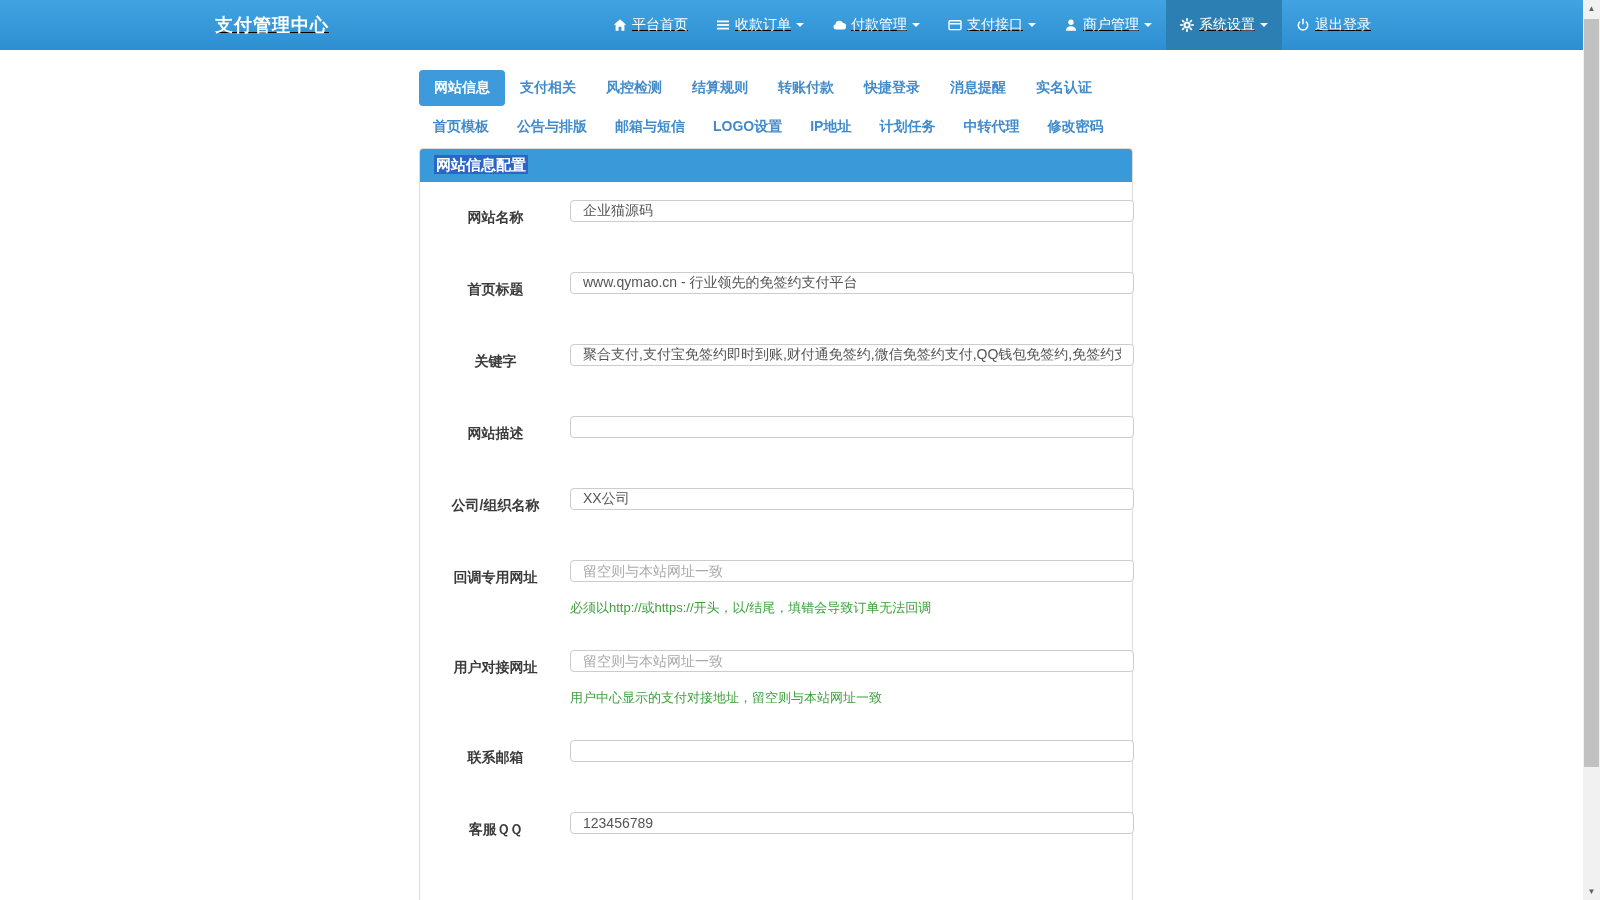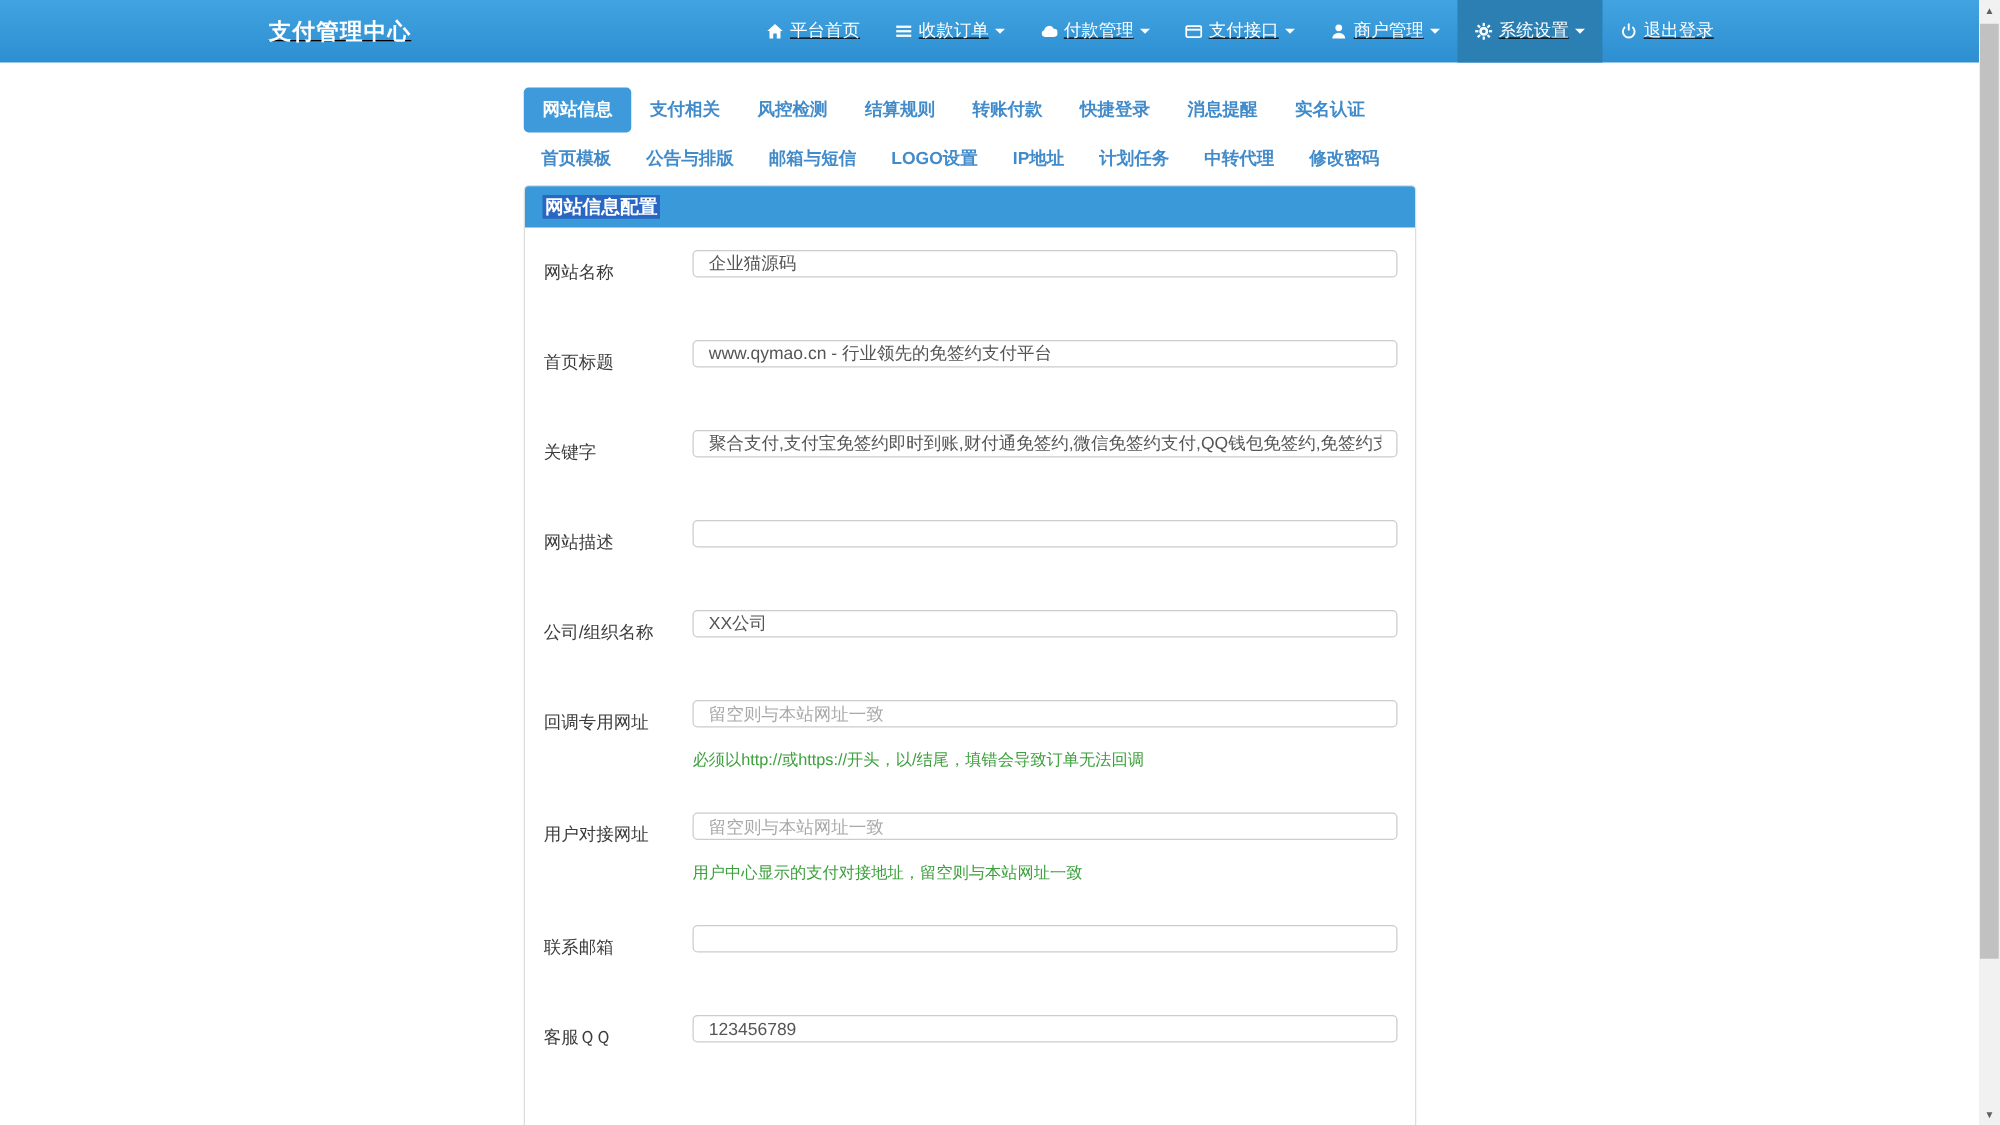--- a/index.html
+++ b/index.html
@@ -32,22 +32,22 @@
 
   
   .panel { border:1px solid #ddd; border-radius:4px; background:#fff; }
   .panel-heading { background:#3a99d9; color:#fff; font-size:15px; font-weight:bold;
     padding:7px 14px; border-radius:3px 3px 0 0; }
   .panel-heading .sel { background:#2a66c4; padding:1px 2px; }
   .panel-body { padding:18px 15px 120px 15px; }
 
   .form-group { display:flex; margin-bottom:37px; }
   .form-group.has-help { margin-bottom:33px; }
-  .ctrl-label { width:119px; padding-right:30px; text-align:left; font-size:14px;
-    font-weight:normal; color:#3b3b3b; line-height:35px; flex:none; white-space:nowrap; }
+  .ctrl-label { width:119px; padding-right:30px; text-align:center; font-size:14px;
+    font-weight:bold; color:#3b3b3b; line-height:35px; flex:none; white-space:nowrap;margin-left:16px; }
   .field-col { flex:1; }
   .field-col input { width:564px; height:22px; border:1px solid #ccc; border-radius:4px;
     padding:6px 12px; font-size:14px; color:#555; background:#fff; outline:none;
     font-family:"Liberation Sans","DejaVu Sans",sans-serif; }
   .field-col input::placeholder { color:#a9a9a9; opacity:1; }
   .help-block { display:block; margin-top:17px; font-size:13px; color:#3da03d; }
 
   
   .scrollbar { position:fixed; top:0; right:0; width:17px; height:900px;
     background:#f1f1f1; }

